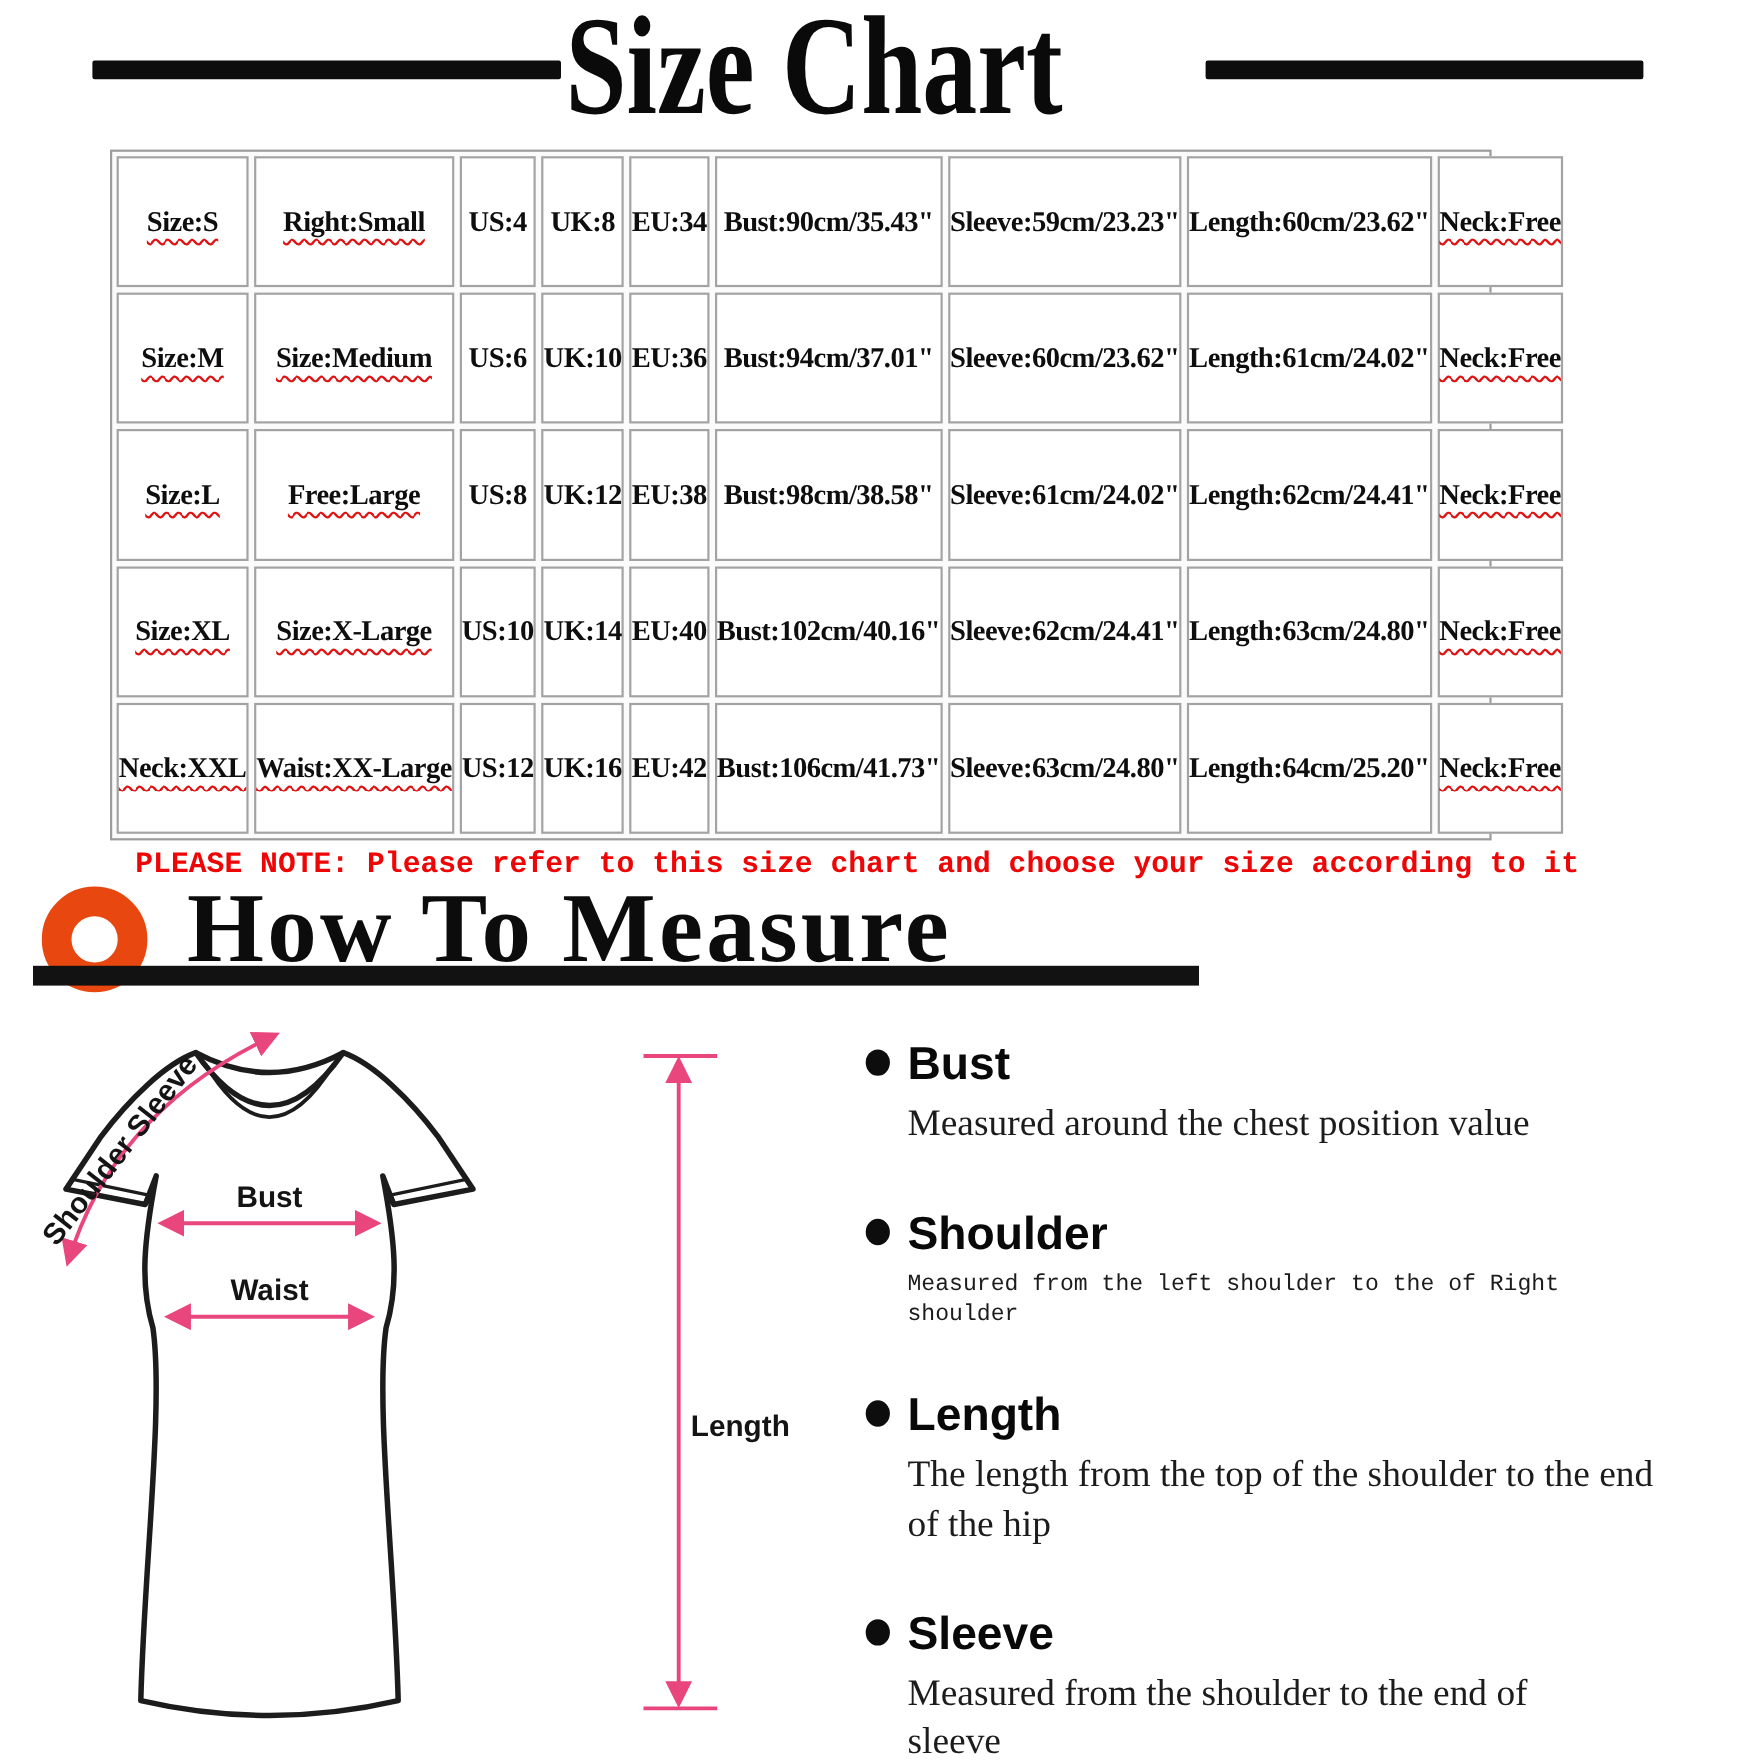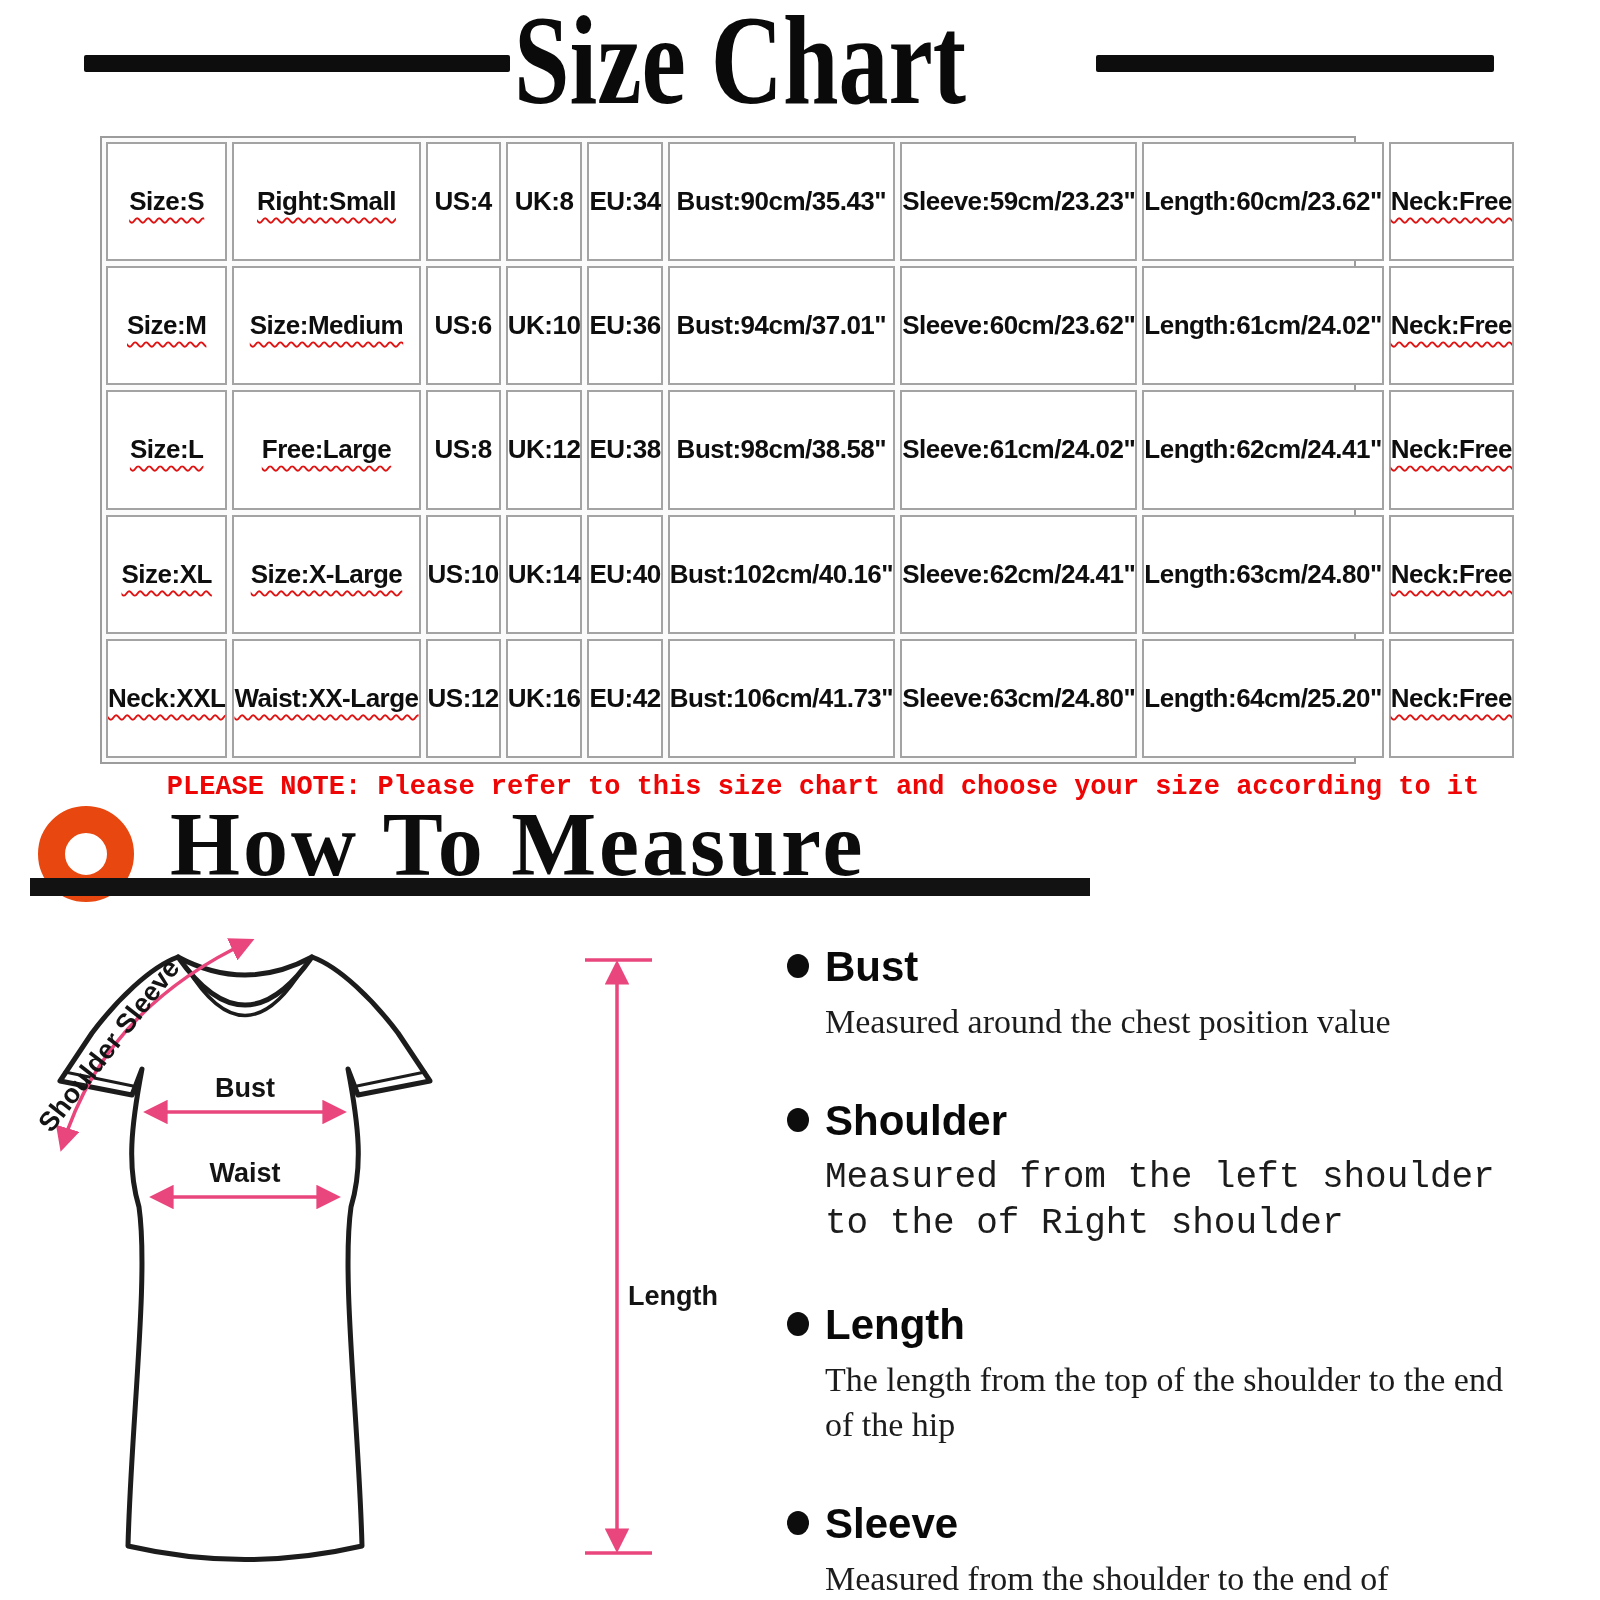--- a/index.html
+++ b/index.html
@@ -13,31 +13,31 @@
   .title-bar.right{left:1096px;width:398px;}
   .page-title{position:absolute;left:50%;top:-4px;transform:translateX(-50%) scaleX(0.78);
       transform-origin:center top;margin:0;font-family:"Liberation Serif",serif;
       font-weight:700;font-size:128px;line-height:1;white-space:nowrap;color:#0a0a0a;}
 
   
   .size-table{position:absolute;left:100px;top:136px;width:1256px;height:628px;
       box-sizing:border-box;border:2px solid #9c9c9c;background:#fbfbfb;padding:4px;
       display:grid;gap:5px;
       grid-template-columns:122fr 176fr 80fr 85fr 87fr 218fr 229fr 233fr 157fr;
-      grid-template-rows:repeat(5,1fr);}
+      grid-template-rows:repeat(5,1fr);font-family:Liberation Serif, serif;}
   .cell{background:#ffffff;border:2px solid #a3a3a3;display:flex;align-items:center;
       justify-content:center;font-weight:700;font-size:26px;letter-spacing:-0.5px;
       color:#0e0e0e;white-space:nowrap;}
   .cell.wavy{text-decoration:underline wavy #e01313;text-decoration-thickness:2px;
       text-underline-offset:7px;}
 
   
   .note{position:absolute;left:123px;top:772px;margin:0;width:1400px;
       font-family:"Liberation Mono",monospace;font-weight:700;font-size:27px;
-      color:#ee0505;white-space:nowrap;text-align:center;}
+      color:#ee0505;white-space:nowrap;}
 
   
   .donut{position:absolute;left:38px;top:806px;width:42px;height:42px;border-radius:50%;
       border:27px solid #e8480f;background:#ffffff;}
   .htm-title{position:absolute;left:158px;top:788px;margin:12px;
       font-family:"Liberation Serif",serif;font-weight:700;font-size:90px;line-height:1;
       letter-spacing:3px;color:#0c0c0c;white-space:nowrap;}
   .htm-underline{position:absolute;left:30px;top:878px;width:1060px;height:18px;background:#121212;}
 
   
@@ -45,21 +45,21 @@
   .diagram text{font-family:"Liberation Sans",sans-serif;font-size:27px;font-weight:600;fill:#141414;}
 
   
   .measure-list{position:absolute;left:785px;top:944px;width:815px;display:flex;
       flex-direction:column;}
   .m-item{display:flex;align-items:flex-start;margin-bottom:54px;}
   .m-dot{width:22px;height:24px;border-radius:50%;background:#0d0d0d;margin:10px 16px 0 2px;flex:none;}
   .m-item h3{margin:0;font-size:42px;font-weight:700;color:#090909;line-height:1.1;}
   .m-item p{margin:10px 0 0 0;font-family:"Liberation Serif",serif;font-size:34px;
       line-height:1.3;color:#1c1c1c;max-width:720px;}
-  .m-item:nth-child(2) p{font-family:"Liberation Mono",monospace;font-size:36px;max-width:700px;}
+  .m-item:nth-child(2) p{font-family:"Liberation Mono",monospace;font-size:21px;max-width:700px;}
   .m-item:nth-child(3) p{max-width:690px;}
   .m-item:nth-child(4) p{max-width:580px;}
 </style>
 </head>
 <body>
 
 <div class="title-wrap">
   <span class="title-bar left"></span>
   <h1 class="page-title">Size Chart</h1>
   <span class="title-bar right"></span>

